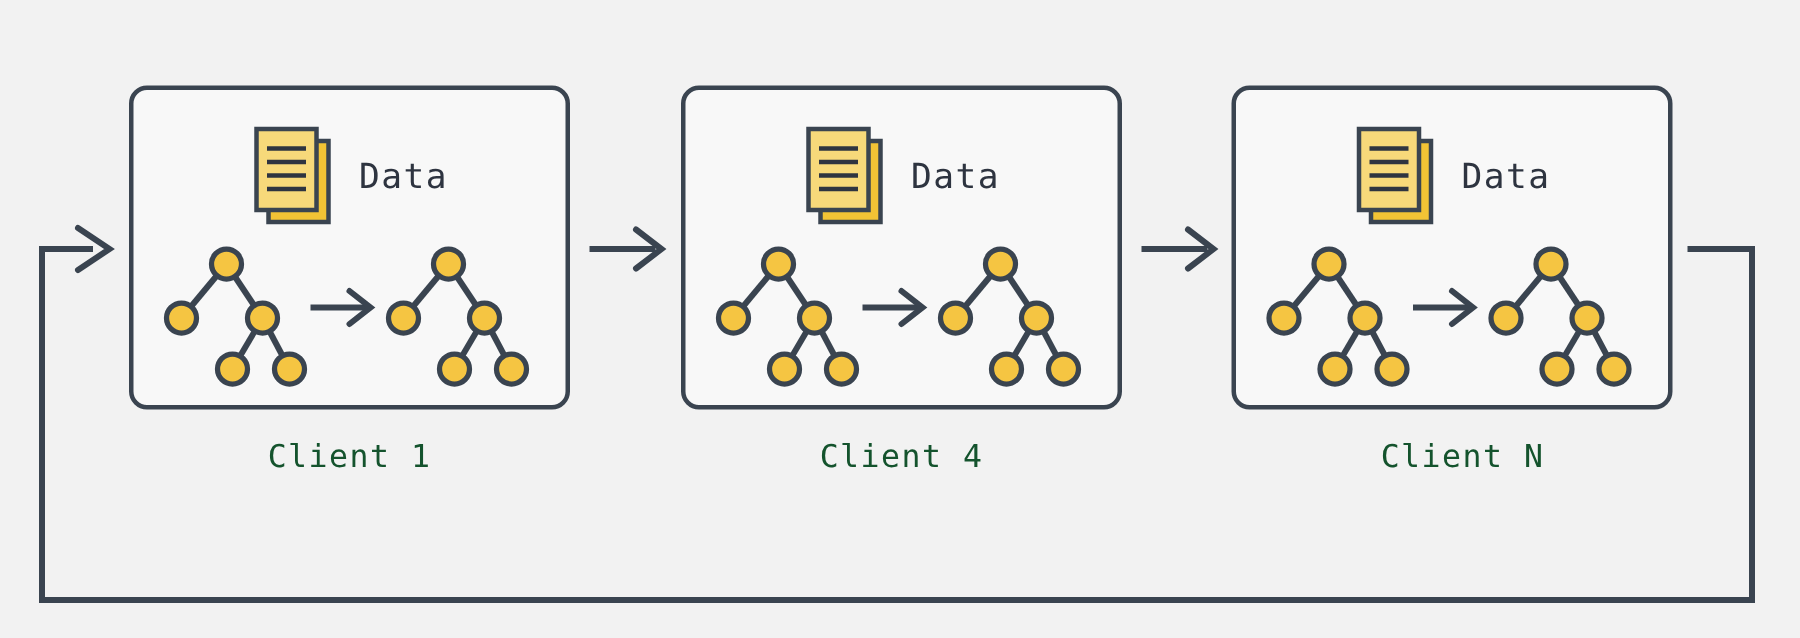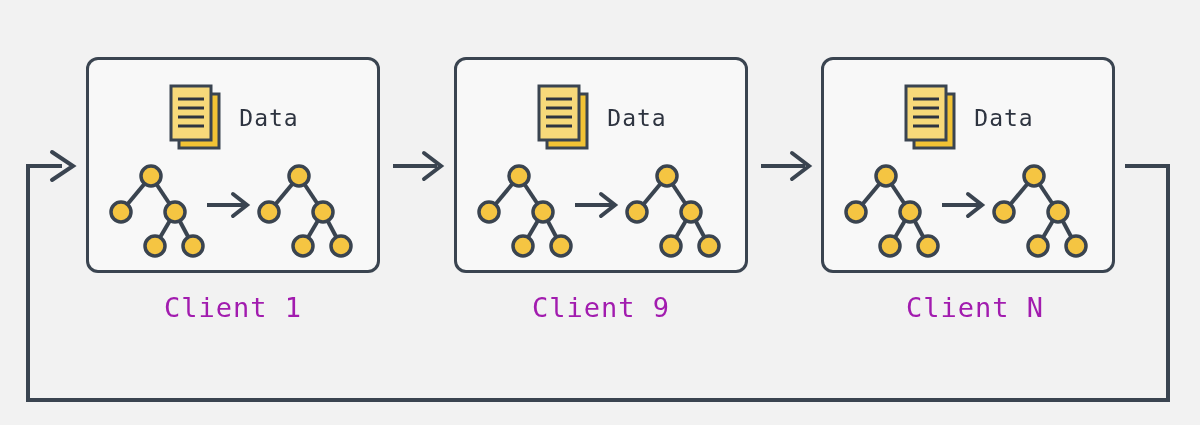--- a/index.html
+++ b/index.html
@@ -40,22 +40,22 @@
   #client-0 { left: 86px; }
   #client-1 { left: 454px; }
   #client-2 { left: 821px; }
 
   .client-label {
     position: absolute;
     top: 292px;
     width: 294px;
     text-align: center;
     font-family: "DejaVu Sans Mono", monospace;
-    font-size: 27px;
-    color: #a21caf;
+    font-size: 21px;
+    color: #14532d;
     letter-spacing: 1px;
   }
   #label-0 { left: 86px; }
   #label-1 { left: 454px; }
   #label-2 { left: 828px; }
 
   .data-row {
     position: absolute;
     top: 16px;
     left: 0;
@@ -219,21 +219,21 @@
         <g fill="#f5c542" stroke="#3a4450" stroke-width="3.5">
           <circle cx="46" cy="16" r="10"></circle>
           <circle cx="16" cy="52" r="10"></circle>
           <circle cx="70" cy="52" r="10"></circle>
           <circle cx="50" cy="86" r="10"></circle>
           <circle cx="88" cy="86" r="10"></circle>
         </g>
       </svg>
     </div>
   </div>
-  <div class="client-label" id="label-1">Client 9</div>
+  <div class="client-label" id="label-1">Client 4</div>
 
   <div class="client-box" id="client-2">
     <div class="data-row">
       <svg class="data-icon" viewBox="0 0 56 72">
         <rect x="12" y="12" width="40" height="54" fill="#f2c335" stroke="#3a4450" stroke-width="3"></rect>
         <rect x="4" y="4" width="40" height="54" fill="#f7d97a" stroke="#3a4450" stroke-width="3"></rect>
         <line x1="11" y1="17" x2="37" y2="17" stroke="#2e3440" stroke-width="3"></line>
         <line x1="11" y1="26" x2="37" y2="26" stroke="#2e3440" stroke-width="3"></line>
         <line x1="11" y1="35" x2="37" y2="35" stroke="#2e3440" stroke-width="3"></line>
         <line x1="11" y1="44" x2="37" y2="44" stroke="#2e3440" stroke-width="3"></line>

